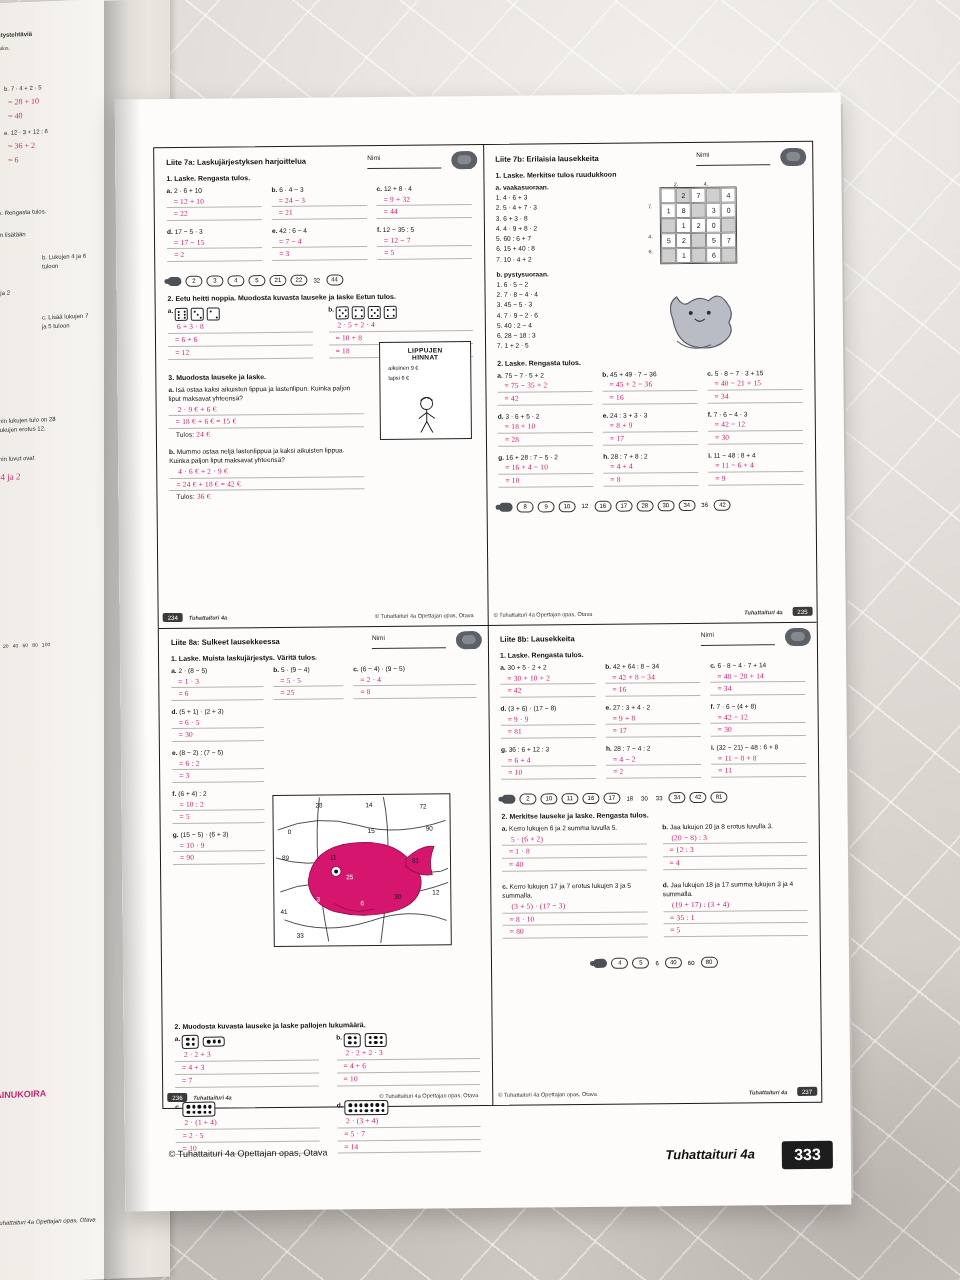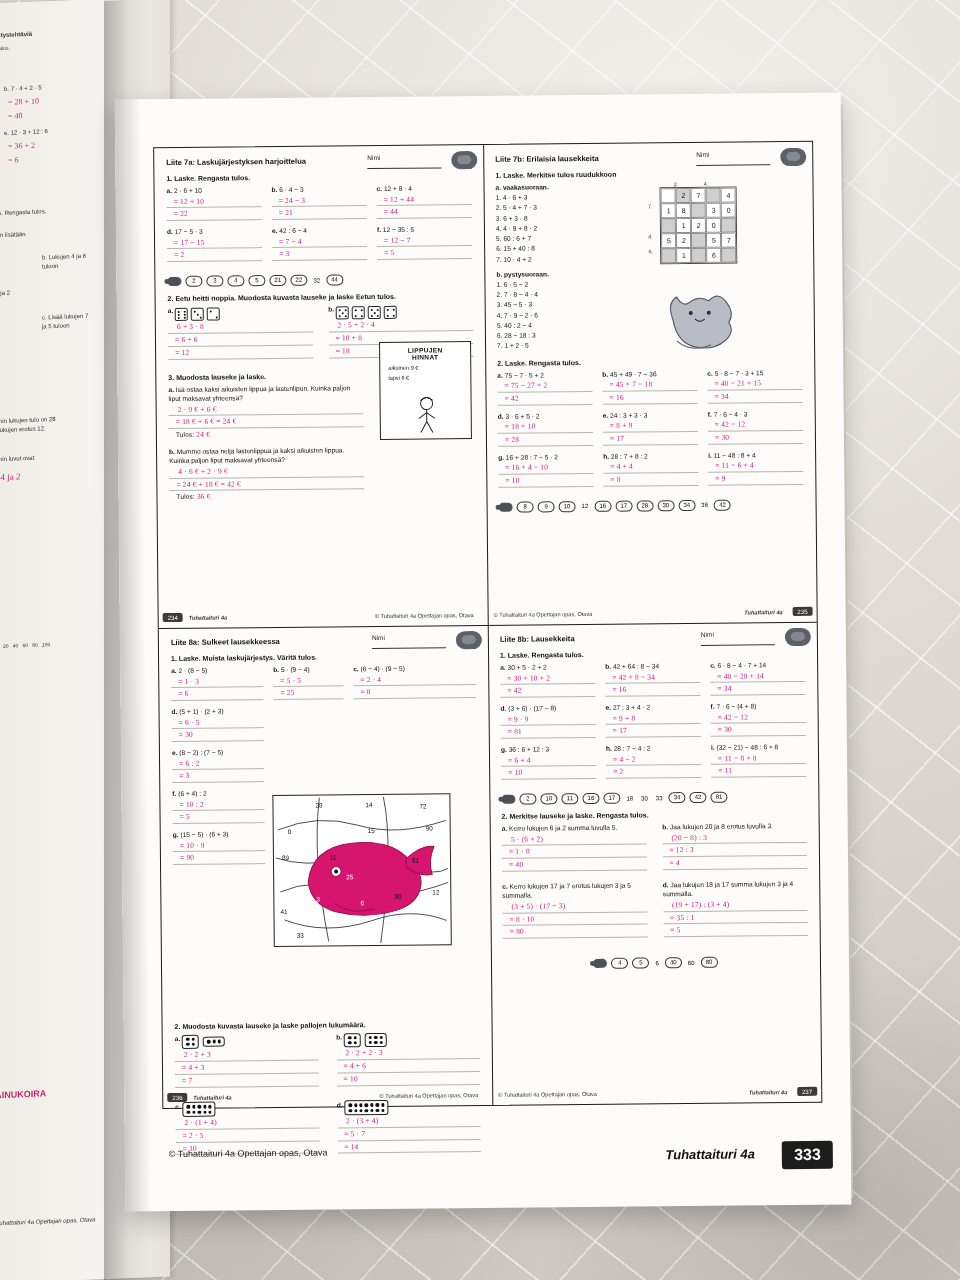--- a/index.html
+++ b/index.html
@@ -193,21 +193,21 @@
               <b>e.</b>
               <span>42 : 6 − 4</span>
               <span class="ans">=&nbsp;<span>7 − 4</span></span>
               <span class="ans">=&nbsp;<span>3</span></span>
             </div>
           </div>
           <div class="col">
             <div class="item">
               <b>c.</b>
               <span>12 + 8 · 4</span>
-              <span class="ans">=&nbsp;<span>12 + 44</span></span>
+              <span class="ans">=&nbsp;<span>9 + 32</span></span>
               <span class="ans">=&nbsp;<span>44</span></span>
             </div>
             <div class="item">
               <b>f.</b>
               <span>12 − 35 : 5</span>
               <span class="ans">=&nbsp;<span>12 − 7</span></span>
               <span class="ans">=&nbsp;<span>5</span></span>
             </div>
           </div>
         </div>
@@ -290,21 +290,21 @@
             </div>
           </div>
         </div>
 
         <div class="task">3. Muodosta lauseke ja laske.</div>
         <div style="width:64%">
           <div class="item">
             <b>a.</b>
             <span>Isä ostaa kaksi aikuisten lippua ja lastenlipun. Kuinka paljon liput maksavat yhteensä?</span>
             <span class="ans">&nbsp;<span>2 · 9 € + 6 €</span></span>
-            <span class="ans">=&nbsp;<span>18 € + 6 € = 24 €</span></span>
+            <span class="ans">=&nbsp;<span>18 € + 6 € = 15 €</span></span>
             <span class="ans noline"><span style="color:#111;font-family:'Liberation Sans',sans-serif;font-size:6.4px">Tulos:</span> <span>24 €</span></span>
           </div>
           <div class="item">
             <b>b.</b>
             <span>Mummo ostaa neljä lastenlippua ja kaksi aikuisten lippua. Kuinka paljon liput maksavat yhteensä?</span>
             <span class="ans">&nbsp;<span>4 · 6 € + 2 · 9 €</span></span>
             <span class="ans">=&nbsp;<span>24 € + 18 € = 42 €</span></span>
             <span class="ans noline"><span style="color:#111;font-family:'Liberation Sans',sans-serif;font-size:6.4px">Tulos:</span> <span>36 €</span></span>
           </div>
         </div>
@@ -404,41 +404,41 @@
             </svg>
           </div>
         </div>
 
         <div class="task">2. Laske. Rengasta tulos.</div>
         <div class="cols">
           <div class="col">
             <div class="item">
               <b>a.</b>
               <span>75 − 7 · 5 + 2</span>
-              <span class="ans">=&nbsp;<span>75 − 27 + 2</span></span>
+              <span class="ans">=&nbsp;<span>75 − 35 + 2</span></span>
               <span class="ans">=&nbsp;<span>42</span></span>
             </div>
             <div class="item">
               <b>d.</b>
               <span>3 · 6 + 5 · 2</span>
               <span class="ans">=&nbsp;<span>18 + 10</span></span>
               <span class="ans">=&nbsp;<span>28</span></span>
             </div>
             <div class="item">
               <b>g.</b>
               <span>16 + 28 : 7 − 5 · 2</span>
               <span class="ans">=&nbsp;<span>16 + 4 − 10</span></span>
               <span class="ans">=&nbsp;<span>10</span></span>
             </div>
           </div>
           <div class="col">
             <div class="item">
               <b>b.</b>
               <span>45 + 49 · 7 − 36</span>
-              <span class="ans">=&nbsp;<span>45 + 7 − 18</span></span>
+              <span class="ans">=&nbsp;<span>45 + 2 − 36</span></span>
               <span class="ans">=&nbsp;<span>16</span></span>
             </div>
             <div class="item">
               <b>e.</b>
               <span>24 : 3 + 3 · 3</span>
               <span class="ans">=&nbsp;<span>8 + 9</span></span>
               <span class="ans">=&nbsp;<span>17</span></span>
             </div>
             <div class="item">
               <b>h.</b>

